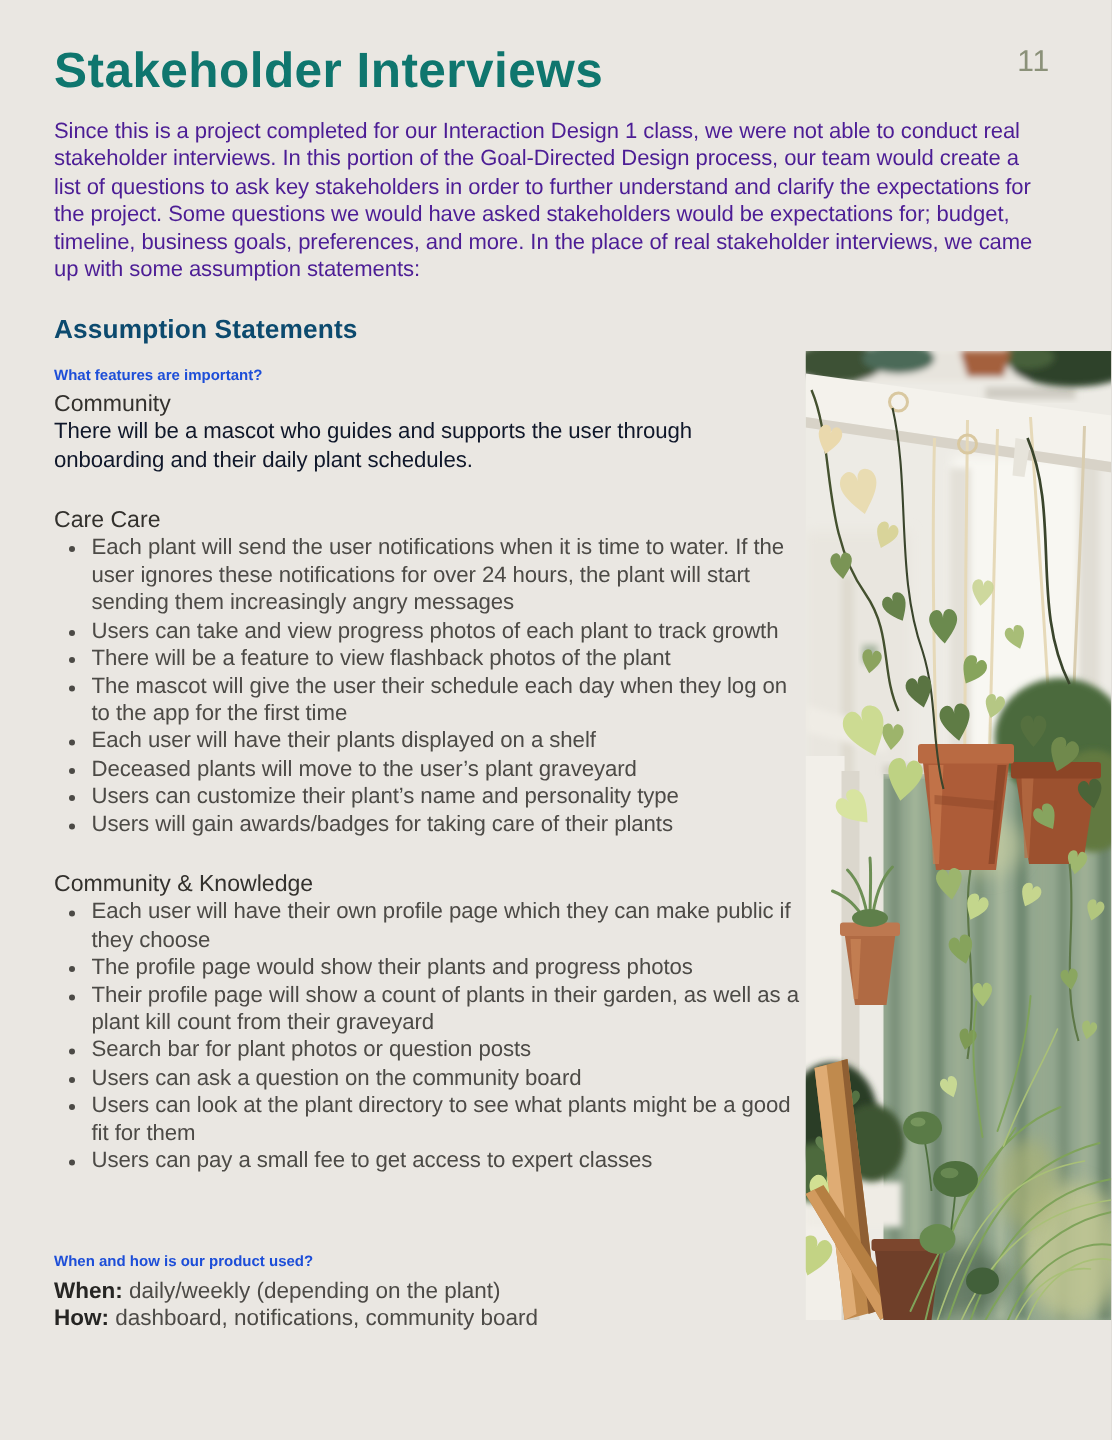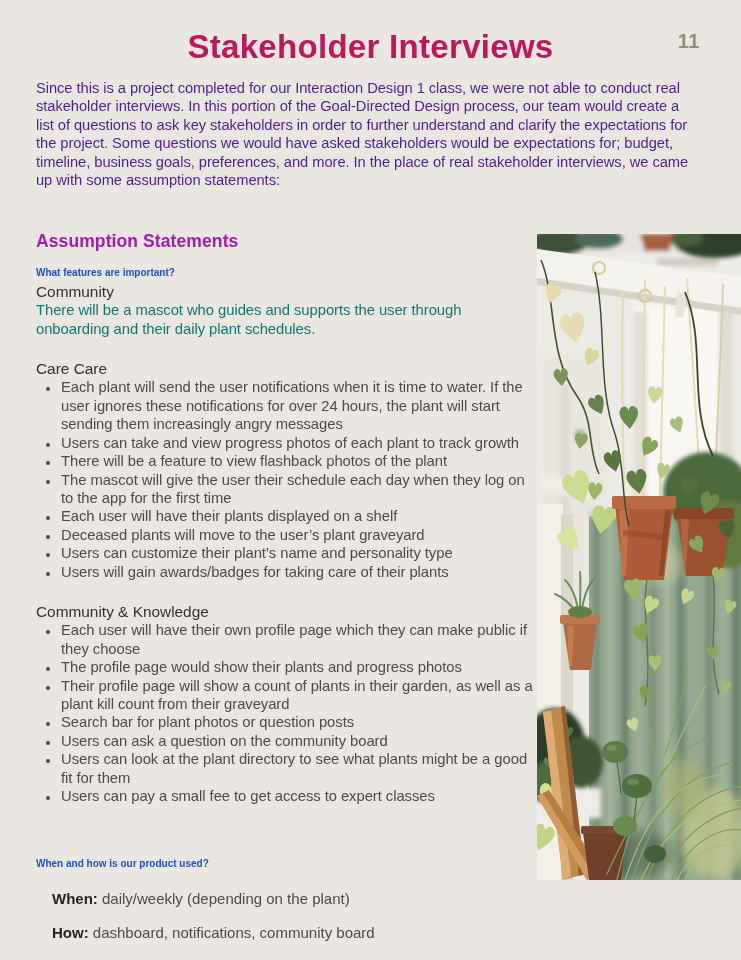--- a/index.html
+++ b/index.html
@@ -6,63 +6,63 @@
   .page{
     position:relative;
     width:741px;height:960px;
     background:#eae7e2;
     font-family:"Liberation Sans",sans-serif;
     overflow:hidden;
     margin:0 auto;
   }
   .page-number{
     position:absolute;top:30px;right:41px;
-    font-size:20px;font-weight:700;color:#8b9179;
+    font-size:20px;font-weight:400;color:#8b9179;
     letter-spacing:.5px;
   }
   .content{position:absolute;left:36px;top:0;width:669px;}
   .title{
     margin:28px 0 0 0;
     font-size:33px;line-height:38px;font-weight:700;
-    letter-spacing:.3px;color:#be185d;text-align:center;
+    letter-spacing:.3px;color:#0f766e;
   }
   .intro{
     margin:13px 0 0 0;width:662px;
     font-size:14.7px;line-height:18.4px;letter-spacing:-.05px;
     color:#4c1d95;
   }
   .assumption-heading{
-    margin:42px 0 0 0;
-    font-size:17.5px;font-weight:700;color:#a21caf;letter-spacing:.1px;
+    margin:20px 0 0 0;
+    font-size:17.5px;font-weight:700;color:#0c4a6e;letter-spacing:.1px;
   }
   .question{
     margin:12px 0 0 0;
     font-size:10px;font-weight:700;color:#1d4ed8;line-height:18.4px;
   }
   .section{margin:0;}
   .section-title{
     margin:0;font-size:15.4px;font-weight:400;color:#33312d;line-height:18.4px;
   }
   .section-body{
     margin:0;width:470px;
-    font-size:14.8px;line-height:18.4px;letter-spacing:-.05px;color:#0f766e;
+    font-size:14.8px;line-height:18.4px;letter-spacing:-.05px;color:#0f172a;
   }
   .gap-line{height:22px;}
   ul.bullets{
     margin:0;padding:0 0 0 24px;width:478px;
     list-style:disc outside;
   }
   ul.bullets li{
     font-size:14.8px;line-height:18.4px;letter-spacing:-.05px;color:#4c4a46;
     padding-left:1px;margin:0;
   }
   ul.bullets li::marker{color:#4c4a46;font-size:12px;}
   .usage{margin-top:50px;}
   .usage-line{
-    margin:16px;font-size:15px;line-height:18.4px;color:#4c4a46;
+    margin:0;font-size:15px;line-height:18.4px;color:#4c4a46;
   }
   .usage-line .lbl{font-weight:700;color:#262523;}
   .photo{
     position:absolute;left:537px;top:234px;width:204px;height:646px;
     overflow:hidden;
   }
   .photo svg{display:block;width:204px;height:646px;}
 </style>
 </head>
 <body>

